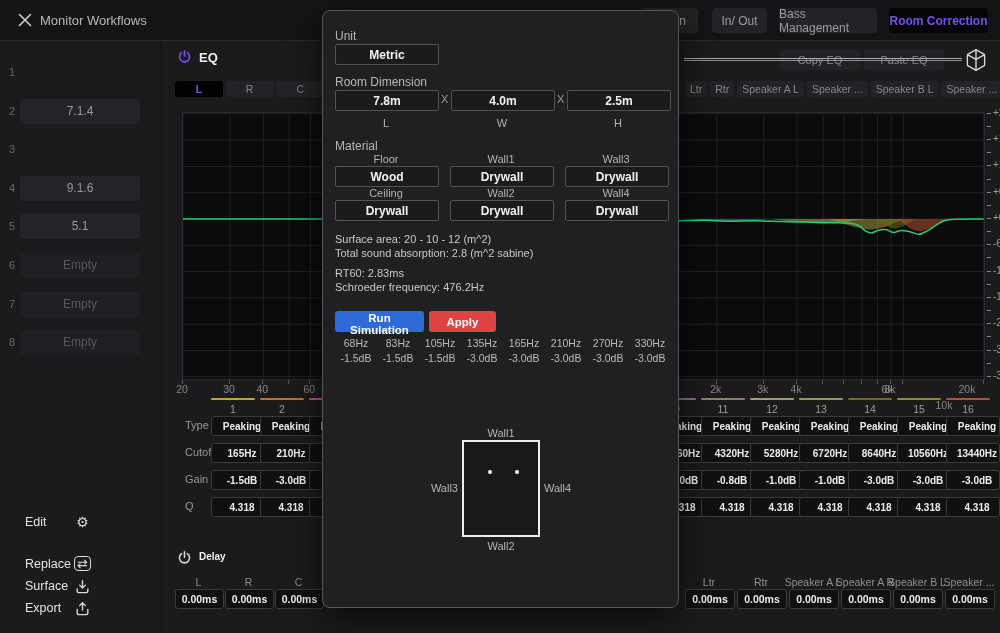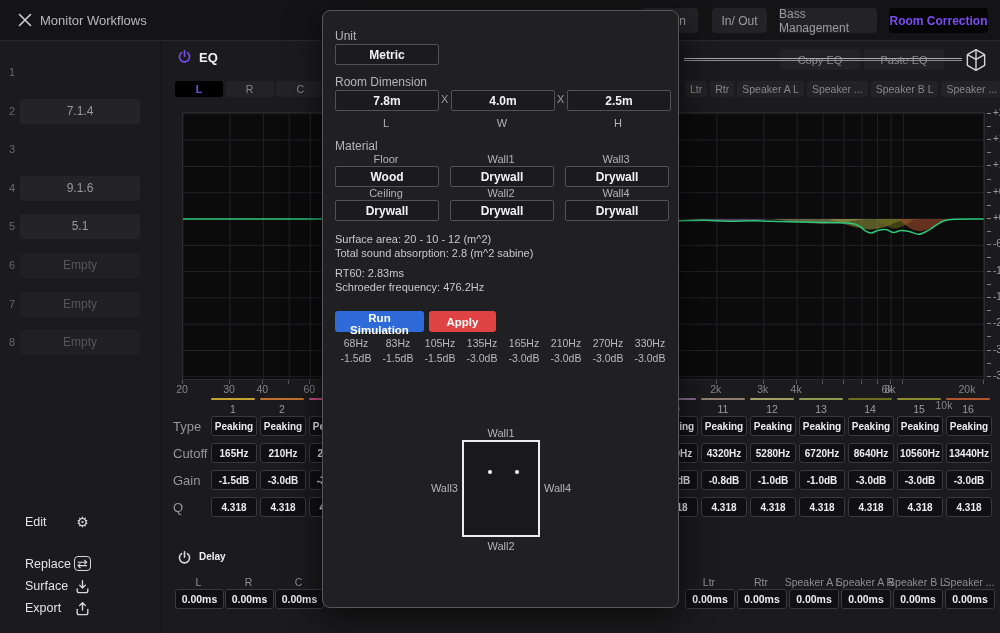--- a/index.html
+++ b/index.html
@@ -39,22 +39,22 @@
   #graph{position:absolute;left:182px;top:112px;width:803px;height:268px;background:#0b0b0c;border:1px solid #2b2b2d;box-sizing:border-box;}
   .freq-label{position:absolute;top:383px;font-size:10.5px;color:#86868a;transform:translateX(-50%);white-space:nowrap;}
   .freq-tick{position:absolute;top:380px;width:1px;height:4px;background:#55555a;}
   .db-tick{position:absolute;left:987px;width:4px;height:1px;background:#808084;}
   .db-label{position:absolute;left:993px;font-size:10px;color:#9a9a9e;}
   
   .band-col{position:absolute;top:398px;width:44px;}
   .band-line{position:absolute;left:0;top:0;width:44px;height:2px;border-radius:1px;}
   .band-num{position:absolute;left:0;top:5px;width:44px;text-align:center;font-size:10.5px;color:#9b9b9f;}
   .cell{position:absolute;left:0;width:44px;height:18px;background:#101013;border:1px solid #3a3a3d;border-radius:3px;
-        color:#ececee;font-size:10px;font-weight:bold;display:flex;align-items:center;justify-content:center;cursor:pointer;white-space:nowrap;}
-  .row-label{position:absolute;left:173px;font-size:13px;color:#97979b;}
+        color:#ececee;font-size:10px;font-weight:bold;display:flex;align-items:center;justify-content:center;cursor:pointer;white-space:nowrap;padding-left:8px;}
+  .row-label{position:absolute;left:185px;font-size:11px;color:#97979b;}
   
   .chan-label{position:absolute;top:576px;font-size:10.5px;color:#8e8e93;transform:translateX(-50%);white-space:nowrap;}
   .delay-box{position:absolute;top:589px;width:47px;height:18px;background:#101013;border:1px solid #3a3a3d;border-radius:3px;
              color:#ececee;font-size:10.5px;font-weight:bold;display:flex;align-items:center;justify-content:center;cursor:pointer;}
   
   #modal{position:absolute;left:322px;top:10px;width:357px;height:598px;background:#202023;border:1px solid #565659;
          border-radius:8px;box-shadow:0 10px 34px rgba(0,0,0,.65);z-index:20;box-sizing:border-box;}
   .m-label{position:absolute;font-size:12px;color:#b6b6ba;}
   .m-box{position:absolute;height:19px;background:#1b1b1e;border:1px solid #525256;border-radius:2px;color:#f2f2f4;
          font-size:12px;font-weight:bold;display:flex;align-items:center;justify-content:center;cursor:pointer;}

